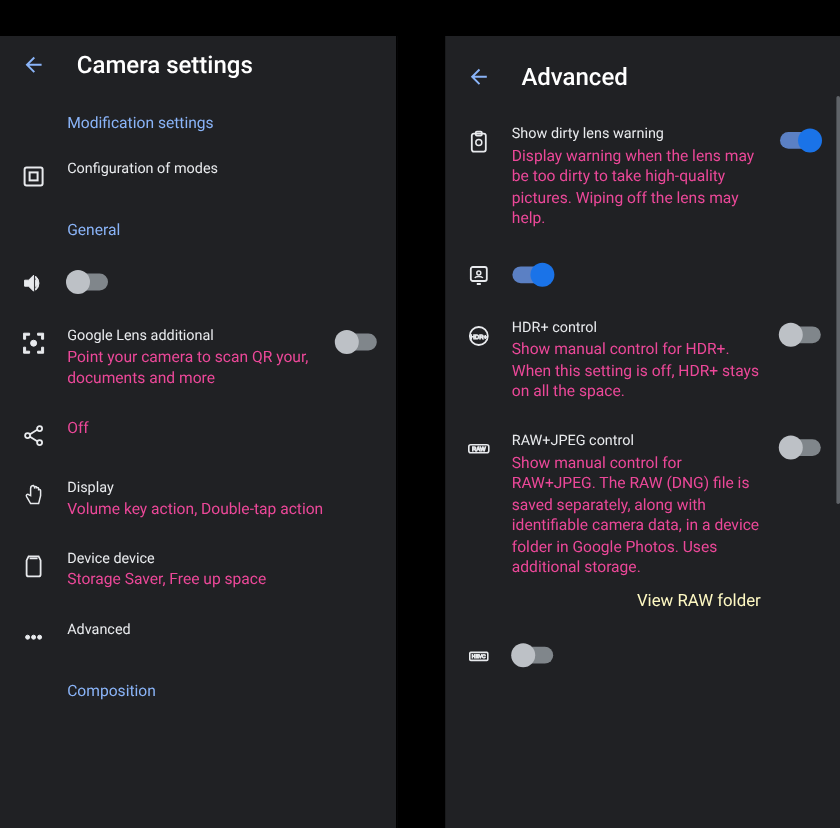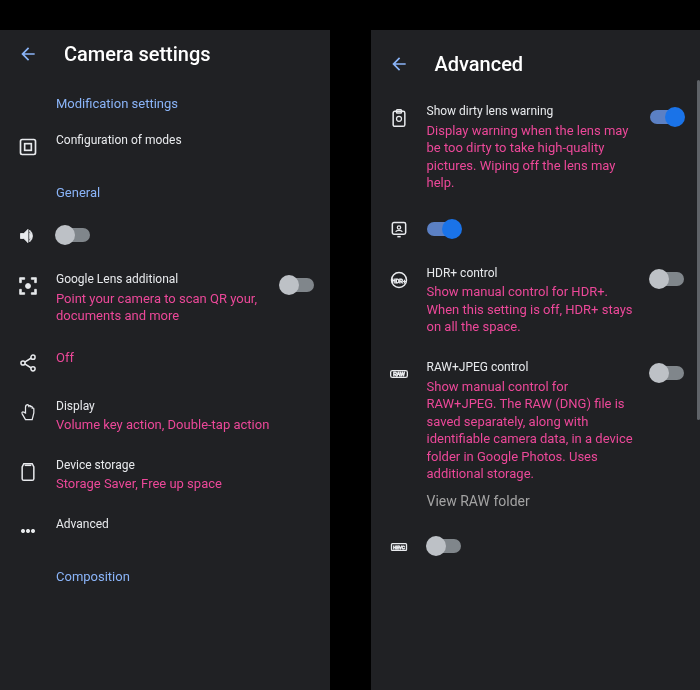--- a/index.html
+++ b/index.html
@@ -79,22 +79,23 @@
     color: #e8eaed;
     line-height: 1.3;
   }
   .row .rowsub {
     font-size: 13px;
     color: #ec4899;
     line-height: 1.35;
   }
   .row .link {
     font-size: 14px;
-    color: #a3a3a3;
+    color: #fef9c3;
     margin-top: 8px;
+    text-align: right;
   }
   .toggle {
     position: relative;
     width: 34px; height: 18px;
     flex: 0 0 34px;
     margin-top: 4px;
   }
   .toggle .track {
     position: absolute; inset: 2px 0;
     height: 14px;
@@ -209,21 +210,21 @@
       </div>
 
       <div class="row">
         <div class="icon">
           <svg viewBox="0 0 24 24">
               <path d="M17 2H7L5 6v14a2 2 0 002 2h10a2 2 0 002-2V6l-2-4z" fill="none" stroke="#e8eaed" stroke-width="1.8"></path>
               <path d="M8 4h8" stroke="#e8eaed" stroke-width="1.8"></path>
             </svg>
         </div>
         <div class="textcol">
-          <div class="rowtitle">Device storage</div>
+          <div class="rowtitle">Device device</div>
           <div class="rowsub">Storage Saver, Free up space</div>
         </div>
       </div>
 
       <div class="row">
         <div class="icon">
           <svg viewBox="0 0 24 24">
               <circle cx="6" cy="12" r="2" fill="#e8eaed"></circle>
               <circle cx="12" cy="12" r="2" fill="#e8eaed"></circle>
               <circle cx="18" cy="12" r="2" fill="#e8eaed"></circle>

